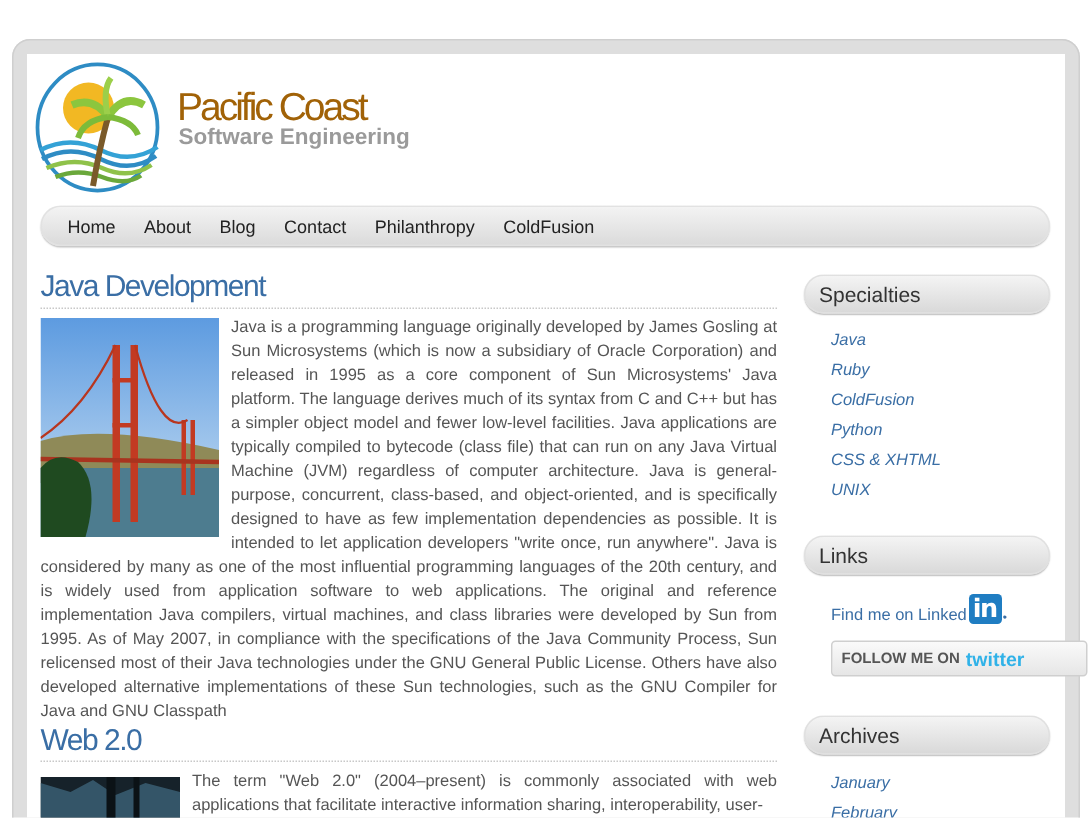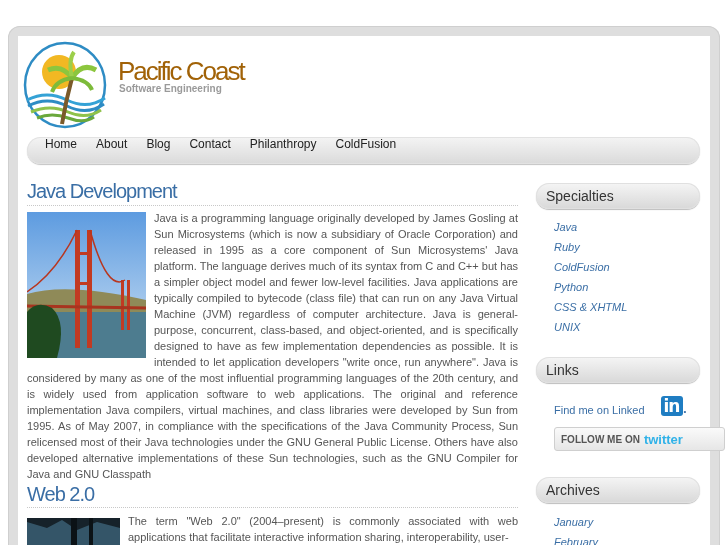--- a/index.html
+++ b/index.html
@@ -17,30 +17,30 @@
   }
 
   
   .logo { position: absolute; left: 22px; top: 40px; width: 86px; height: 90px; }
   .brand-title {
     position: absolute; left: 118px; top: 56px;
     font-size: 26px; color: #a16207; letter-spacing: -2px; font-weight: normal;
   }
   .brand-sub {
     position: absolute; left: 119px; top: 83px;
-    font-size: 10px; color: #9a9a9a; font-weight: bold; letter-spacing: 0px;
+    font-size: 15px; color: #9a9a9a; font-weight: bold; letter-spacing: 0px;
   }
 
   
   .nav {
     position: absolute; left: 27px; top: 137px; width: 673px; height: 27px;
     border-radius: 14px;
     background: linear-gradient(#f4f4f4, #dadada);
     box-shadow: 0 1px 1px #c4c4c4, inset 0 0 0 1px #e2e2e2;
-    display: flex; padding-left: 18px;
+    display: flex; align-items: center; padding-left: 18px;
   }
   .nav a {
     font-size: 12px; color: #222; text-decoration: none; margin-right: 19px;
   }
 
   
   .h2 {
     position: absolute; font-size: 20px; color: #3a6ea5; letter-spacing: -1px; font-weight: normal;
   }
   .rule { position: absolute; border-top: 1px dotted #c8c8c8; height: 0; }
@@ -65,21 +65,21 @@
   .side-list li { font-size: 11px; line-height: 20px; color: #3a6ea5; font-style: italic; }
   .side-list li a { color: #3a6ea5; text-decoration: none; }
 
   .linkedin {
     position: absolute; left: 554px; top: 396px; font-size: 11px; color: #3a6ea5;
     display: flex; align-items: flex-end; justify-content: space-between;
   }
   .in-badge {
     display: inline-block; width: 22px; height: 20px; background: #1f7dc2; color: #fff;
     font-weight: bold; font-size: 17px; line-height: 20px; text-align: center; border-radius: 3px;
-    margin-left: 16px; letter-spacing: -1px; font-family: "DejaVu Sans", sans-serif;
+    margin-left: 1px; letter-spacing: -1px; font-family: "DejaVu Sans", sans-serif;
   }
   .dot { font-size: 8px; color: #3a6ea5; margin-left: 1px; }
   .twitter {
     position: absolute; left: 554px; top: 427px; width: 171px; height: 24px;
     border: 1px solid #cfcfcf; border-radius: 3px;
     background: linear-gradient(#fafafa, #e6e6e6);
     display: flex; align-items: center; padding-left: 6px; font-size: 10px; font-weight: bold; color: #555;
   }
   .twitter .tw { color: #30b2e8; font-size: 13px; margin-left: 4px; font-weight: bold; letter-spacing: 0px; }
 </style>

